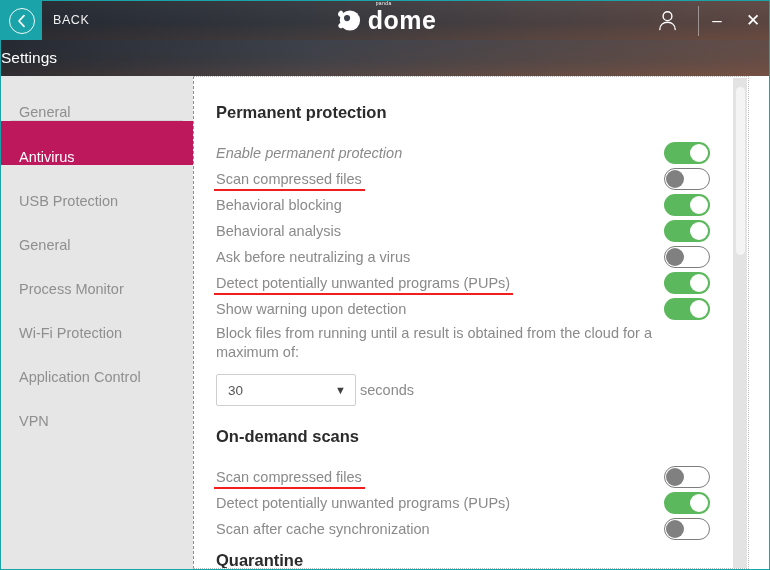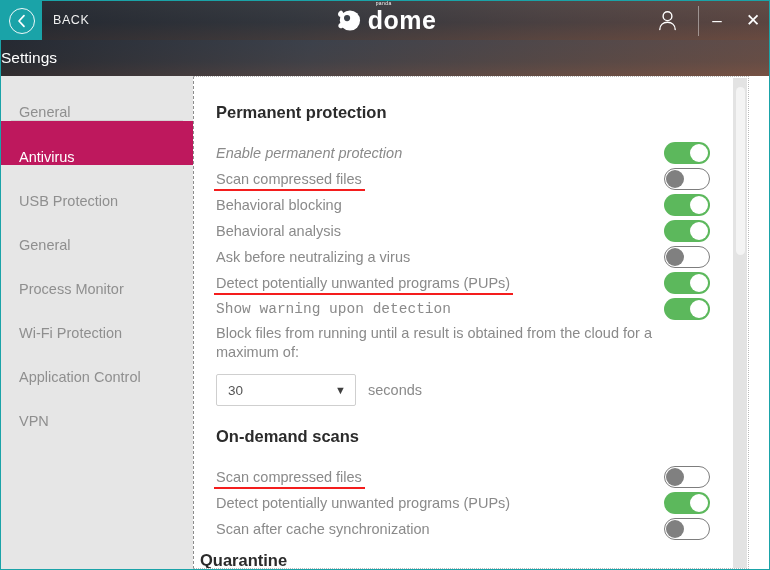--- a/index.html
+++ b/index.html
@@ -124,21 +124,21 @@
   .toggle.off { background: #ffffff; border: 1px solid #7d7d7d; }
   .toggle .knob {
     position: absolute; top: 50%; transform: translateY(-50%);
     width: 18px; height: 18px; border-radius: 50%;
   }
   .toggle.on .knob { right: 2px; background: #ffffff; }
   .toggle.off .knob { left: 1px; background: #808080; }
 
   .paragraph { color: #8a8a8a; font-size: 14.5px; line-height: 19px; max-width: 470px; }
 
-  .selectrow { display: flex; align-items: center; gap: 12px; }
+  .selectrow { display: flex; align-items: center; gap: 4px; }
   .select {
     width: 140px; height: 32px;
     border: 1px solid #cfcfcf; border-radius: 2px;
     display: flex; align-items: center; justify-content: space-between;
     padding: 0 9px 0 11px; background: #ffffff; cursor: pointer;
   }
   .select .val { color: #555555; font-size: 13.5px; }
   .select .caret { color: #3f3f3f; font-size: 11px; line-height: 1; }
   .unit { color: #8a8a8a; font-size: 14.5px; }
 
@@ -273,21 +273,21 @@
             </span>
         </div>
 
         <div class="row" style="position:absolute;left:22px;top:193px;width:494px;">
           <span class="row-label marked">Detect potentially unwanted programs (PUPs)</span>
           <span class="toggle on">
               <span class="knob"></span>
             </span>
         </div>
 
-        <div class="row" style="position:absolute;left:22px;top:219px;width:494px;font-family:Liberation Mono, monospace;">
+        <div class="row" style="position:absolute;left:22px;top:219px;width:494px;">
           <span class="row-label">Show warning upon detection</span>
           <span class="toggle on">
               <span class="knob"></span>
             </span>
         </div>
 
         <div class="paragraph" style="position:absolute;left:22px;top:247px;">Block files from running until a result is obtained from the cloud for a maximum of:</div>
 
         <div class="selectrow" style="position:absolute;left:22px;top:297px;">
           <div class="select">
@@ -313,21 +313,21 @@
             </span>
         </div>
 
         <div class="row" style="position:absolute;left:22px;top:439px;width:494px;">
           <span class="row-label">Scan after cache synchronization</span>
           <span class="toggle off">
               <span class="knob"></span>
             </span>
         </div>
 
-        <div class="sec-title" style="position:absolute;left:6px;top:474px;text-align:center;">Quarantine</div>
+        <div class="sec-title" style="position:absolute;left:22px;top:474px;text-align:center;">Quarantine</div>
 
       </div>
 
       <div class="scrollbar">
         <div class="scroll-thumb"></div>
       </div>
     </div>
 
   </div>
 </div>

